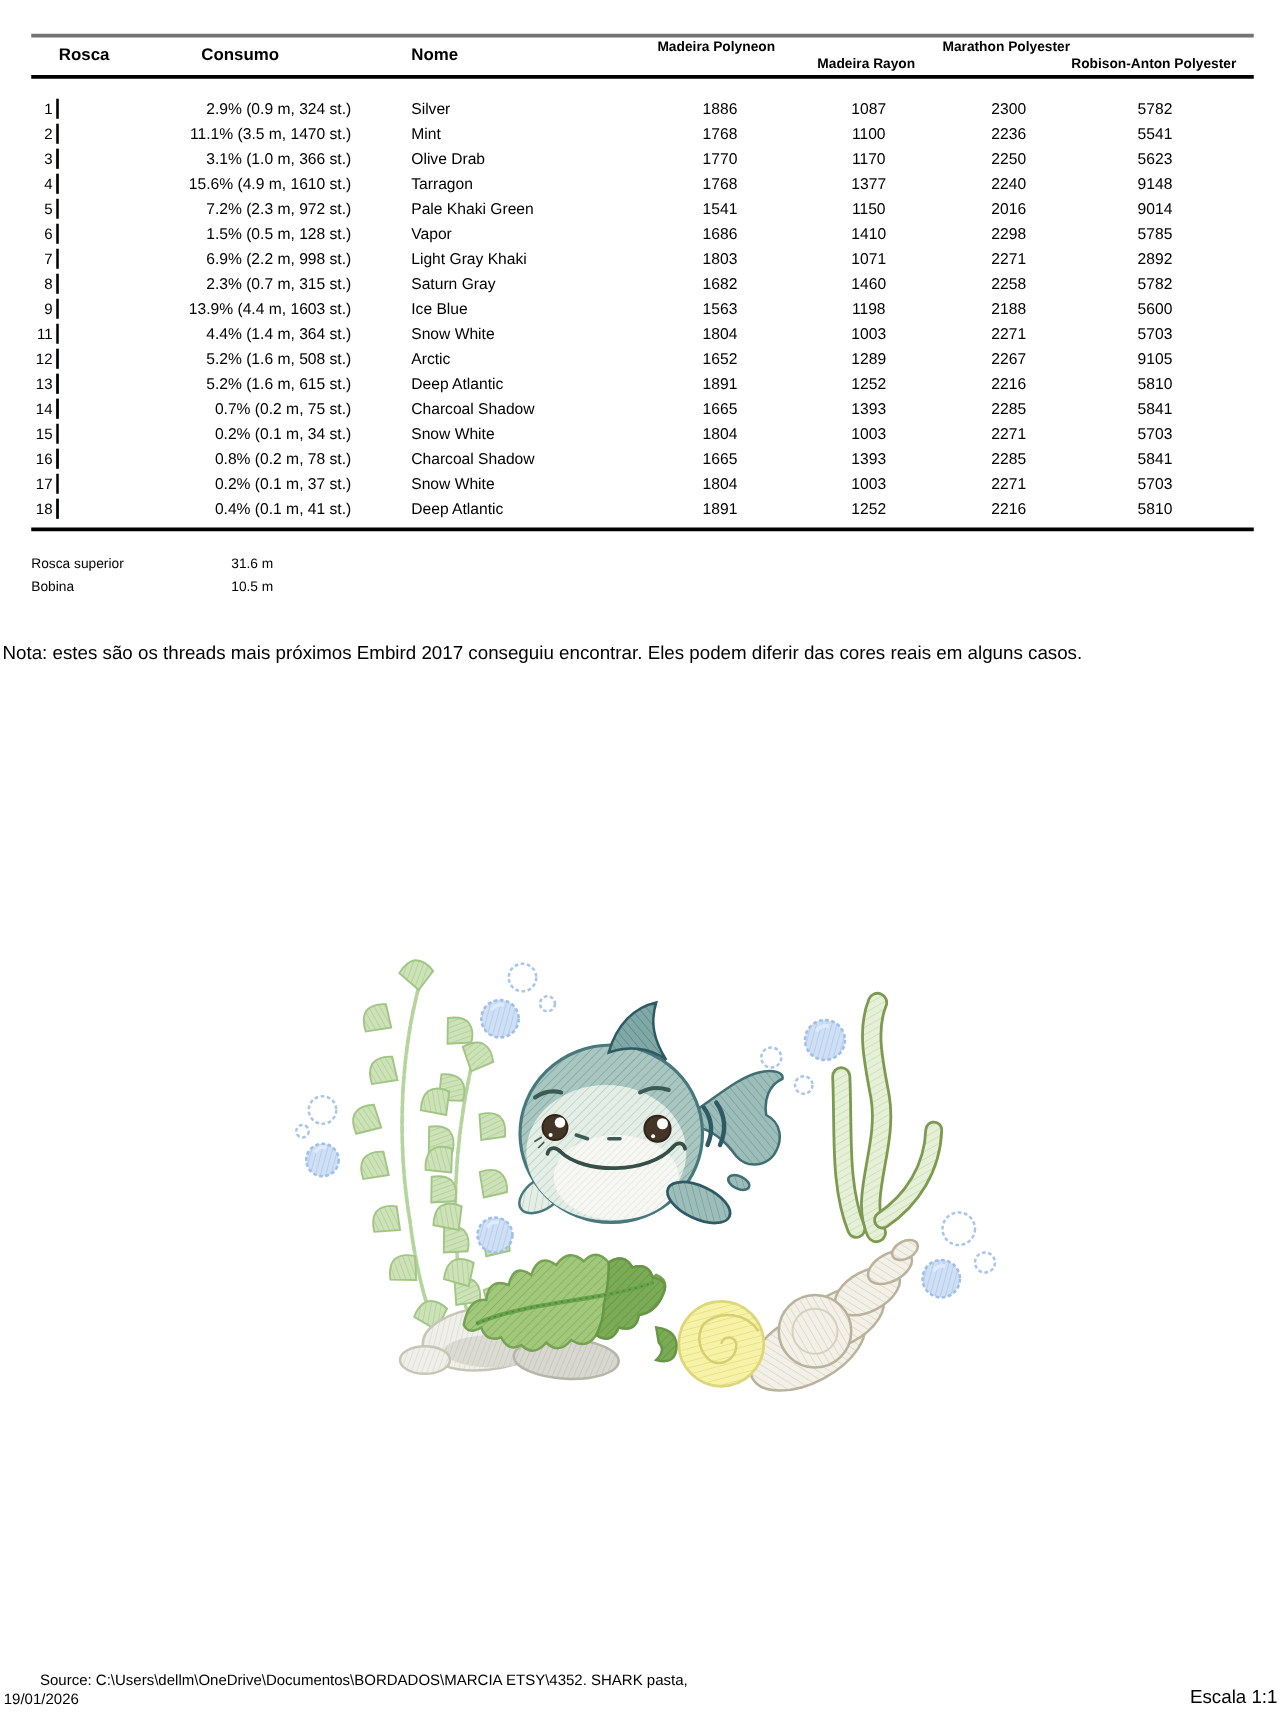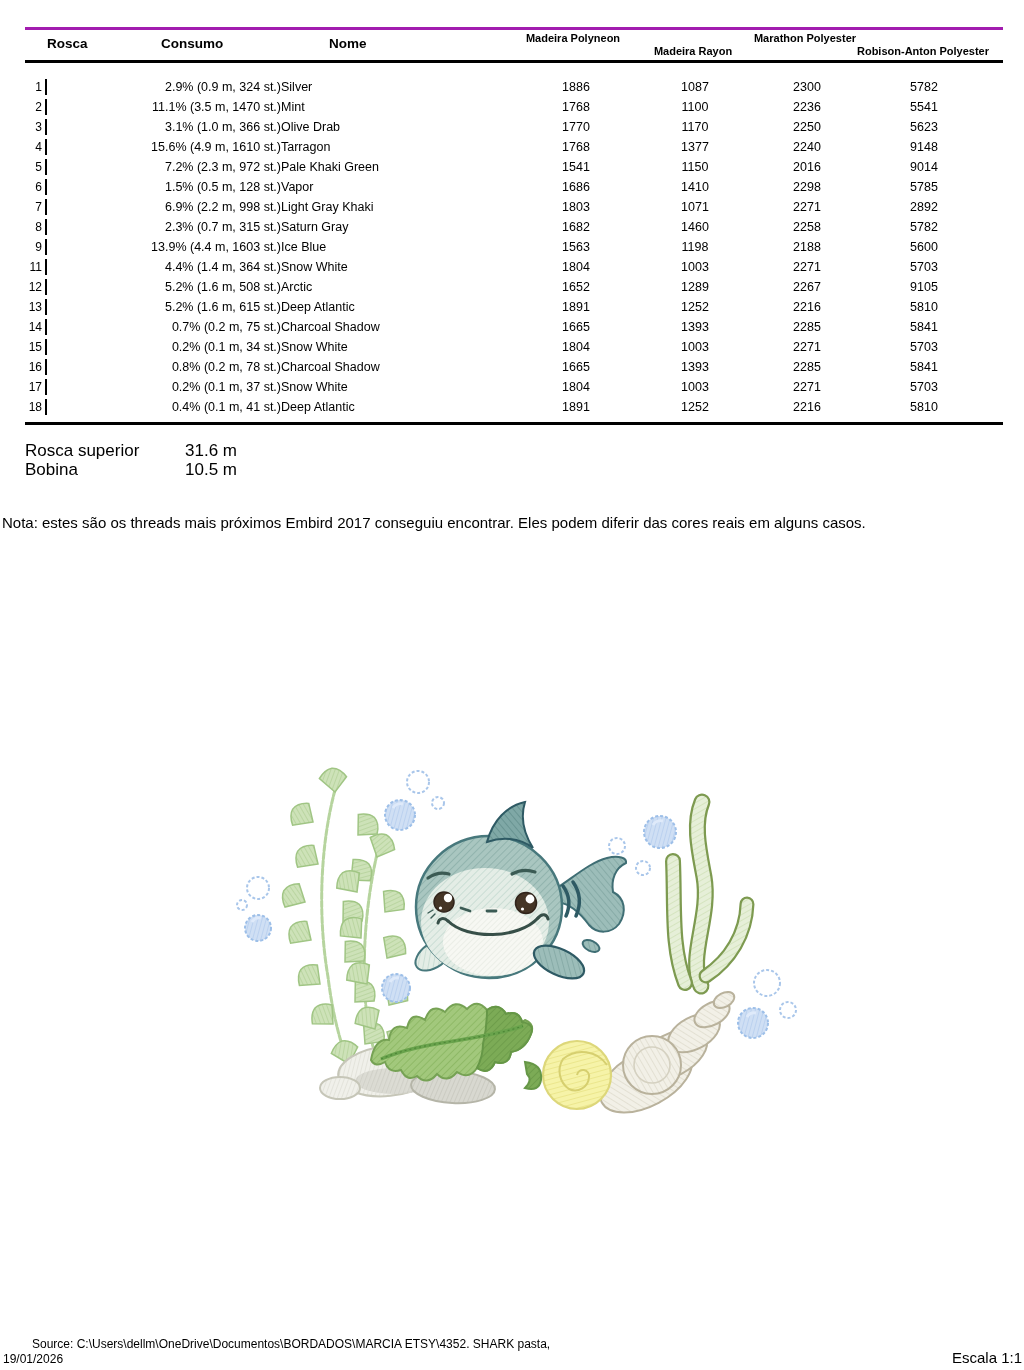--- a/index.html
+++ b/index.html
@@ -1,46 +1,46 @@
 <!DOCTYPE html>
 <html><head>
 <meta charset="utf-8">
 <style>
   html,body{margin:0;padding:0;background:#fff;}
   .sheet{position:relative;width:1024px;height:1370px;background:#ffffff;
          font-family:"Liberation Sans","DejaVu Sans",sans-serif;color:#000;overflow:hidden;}
 
   
   .table-block{position:absolute;left:25px;top:27px;width:978px;}
-  .thead{position:relative;height:24px;border-top:3px solid #a21caf;border-bottom:3px solid #000;padding:3px 0;}
+  .thead{position:relative;height:24px;border-top:3px solid #737373;border-bottom:3px solid #000;padding:3px 0;}
   .h-main{position:absolute;font-weight:bold;font-size:13.5px;top:6px;}
   .h-rosca{left:22px;}
   .h-consumo{left:136px;}
   .h-nome{left:304px;}
   .h-brand{position:absolute;font-weight:bold;font-size:11px;transform:translateX(-50%);white-space:nowrap;}
   .h-top{top:2px;text-align:center;}
   .h-bot{top:15px;}
   .h-mp{left:548px;}
   .h-mr{left:668px;}
   .h-marp{left:780px;}
   .h-ra{left:898px;}
 
   .tbody{margin-top:14px;}
   .trow{display:grid;grid-template-columns:18px 78px 160px 250px 90px 148px 76px 158px;
         height:20px;align-items:center;font-size:12.5px;}
   .c-num{text-align:right;font-size:12px;padding-right:1px;}
   .c-swatch{padding-left:2px;}
   .swatch{width:60px;height:15px;border:1px solid #000;}
   .c-consumo{text-align:right;white-space:nowrap;}
-  .c-nome{white-space:nowrap;}
+  .c-nome{padding-left:48px;white-space:nowrap;}
   .c-code{text-align:center;}
 
   .bottom-rule{border-top:3px solid #000;margin-top:5px;}
 
-  .summary{margin-top:16px;font-size:17px;}
+  .summary{margin-top:16px;font-size:11px;}
   .sum-row{display:grid;grid-template-columns:160px auto;height:19px;align-items:center;}
 
   .note{position:absolute;left:2px;top:514px;font-size:15px;white-space:nowrap;}
 
   
   .artwork{position:absolute;left:225px;top:762px;width:600px;height:360px;}
 
   
   .footer-src{position:absolute;left:0;top:1337px;width:100%;text-align:left;font-size:12px;margin-left:32px;}
   .footer-line2{position:absolute;left:0;top:1351px;width:100%;height:16px;font-size:12px;}

